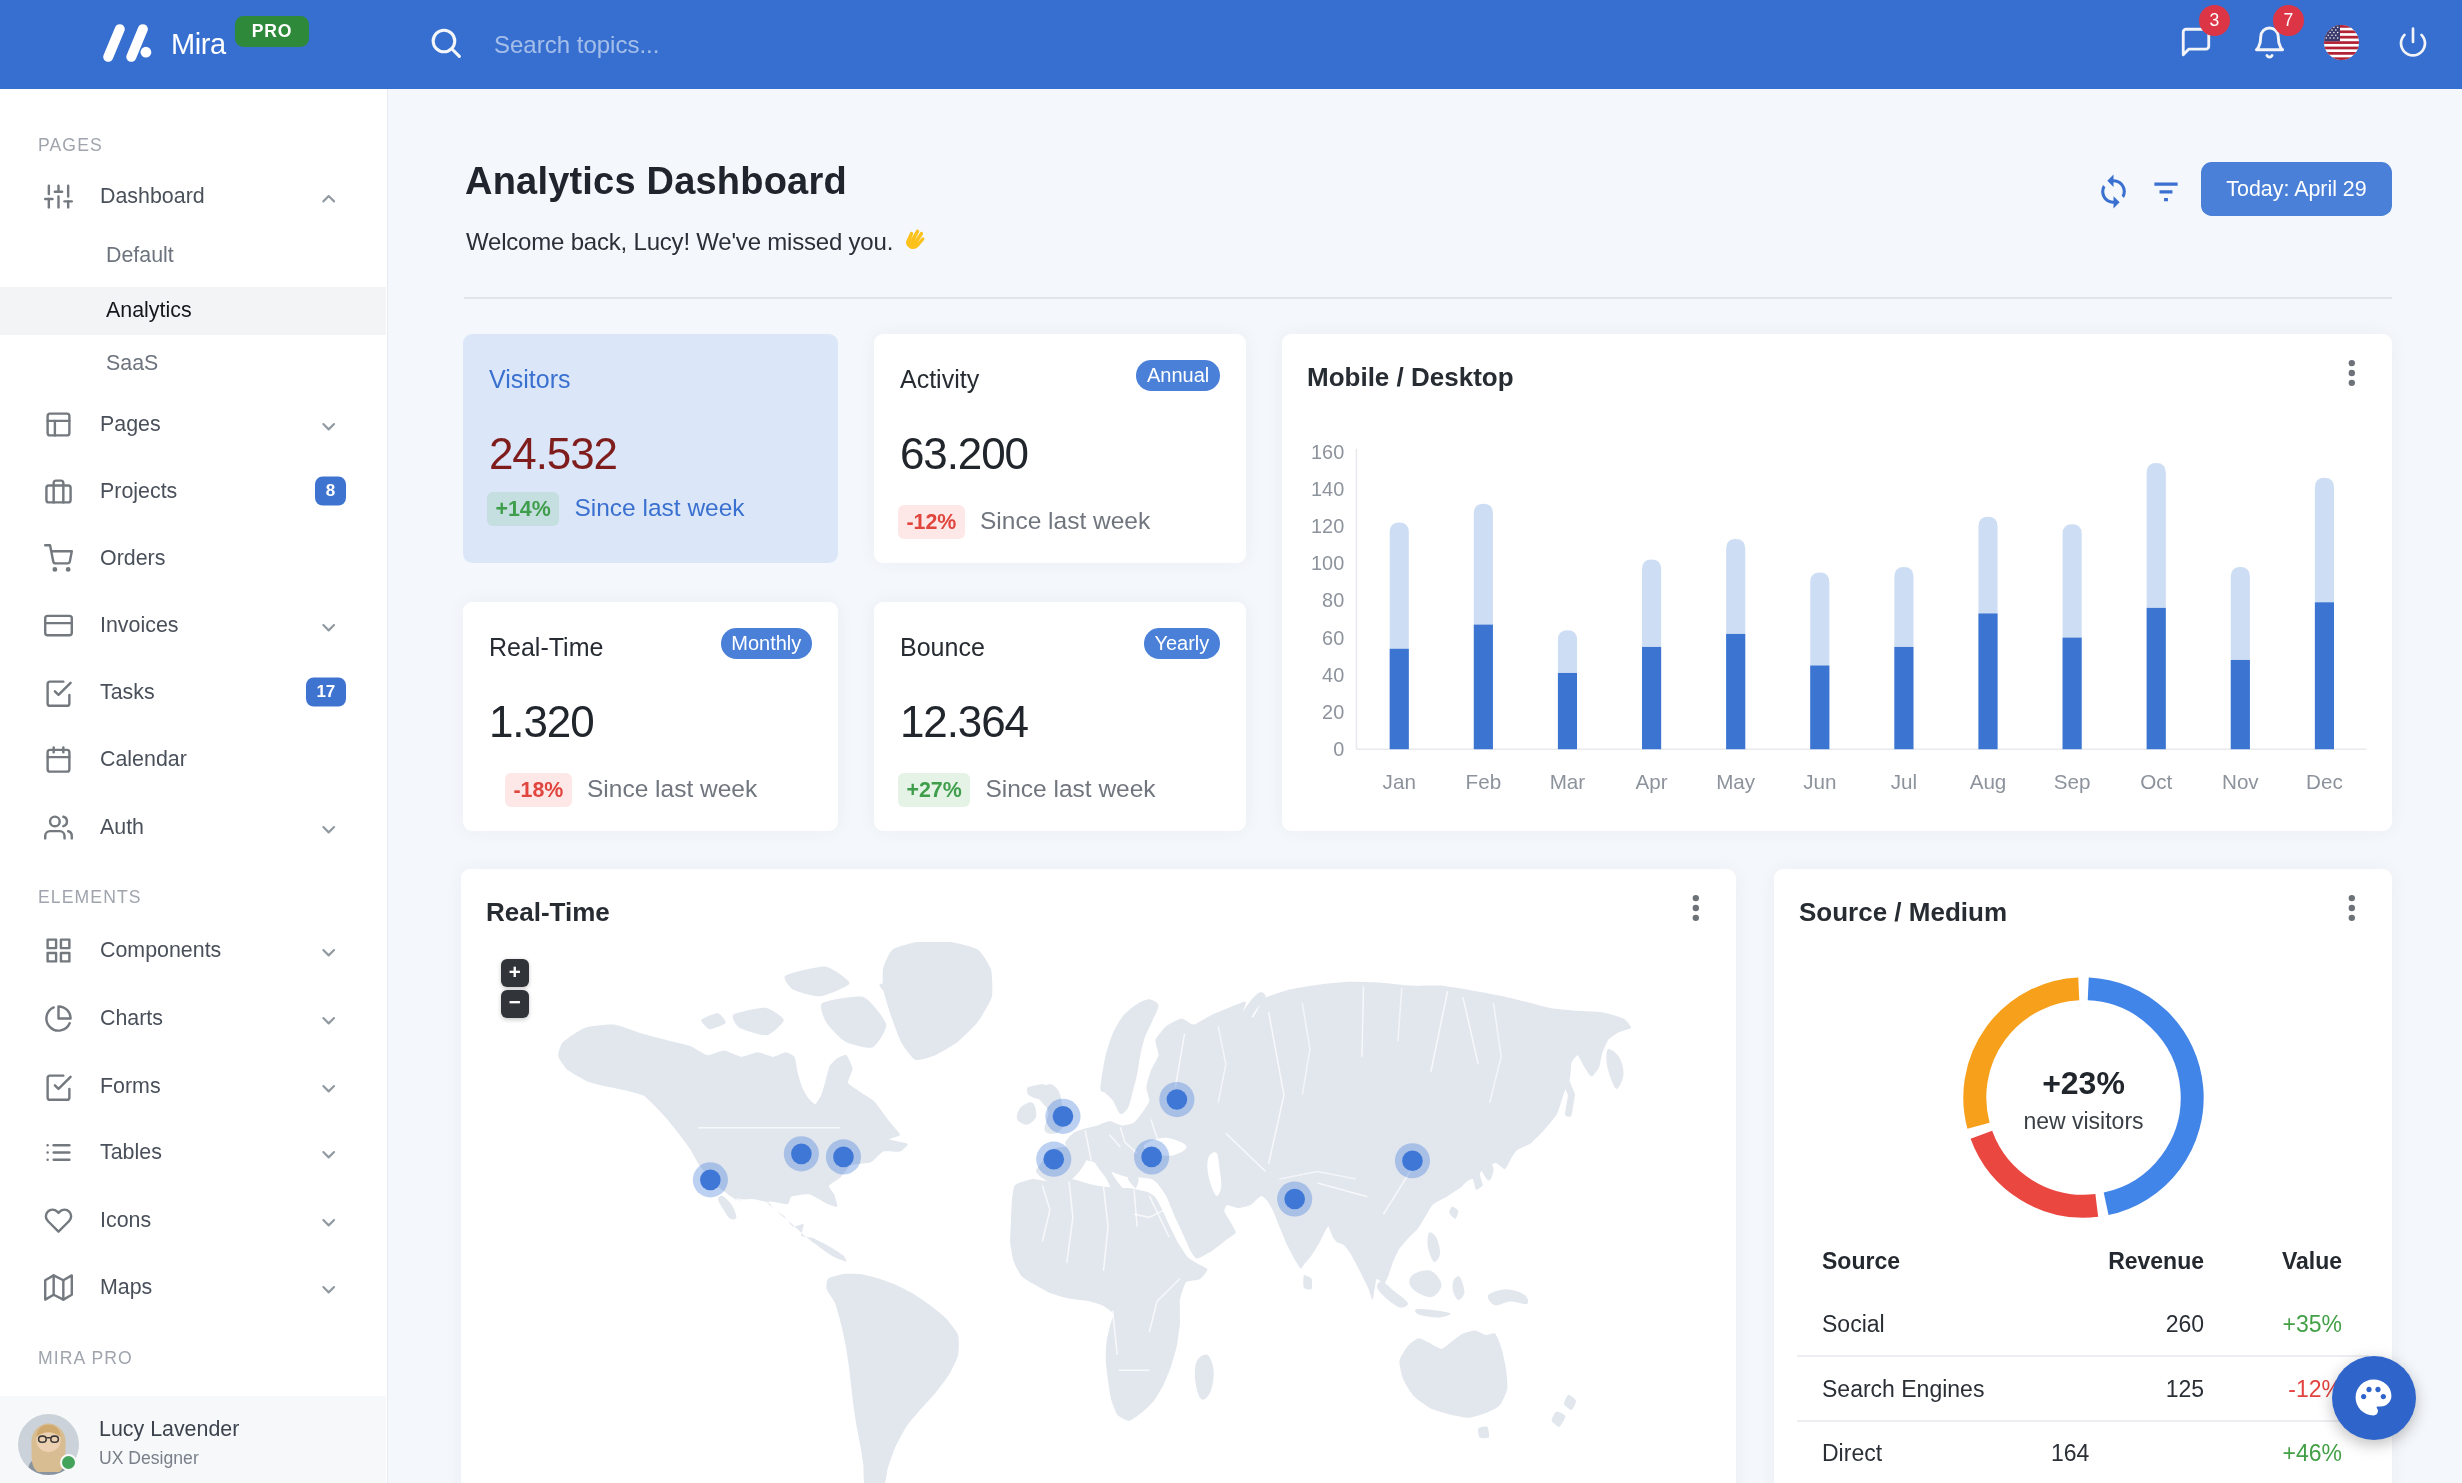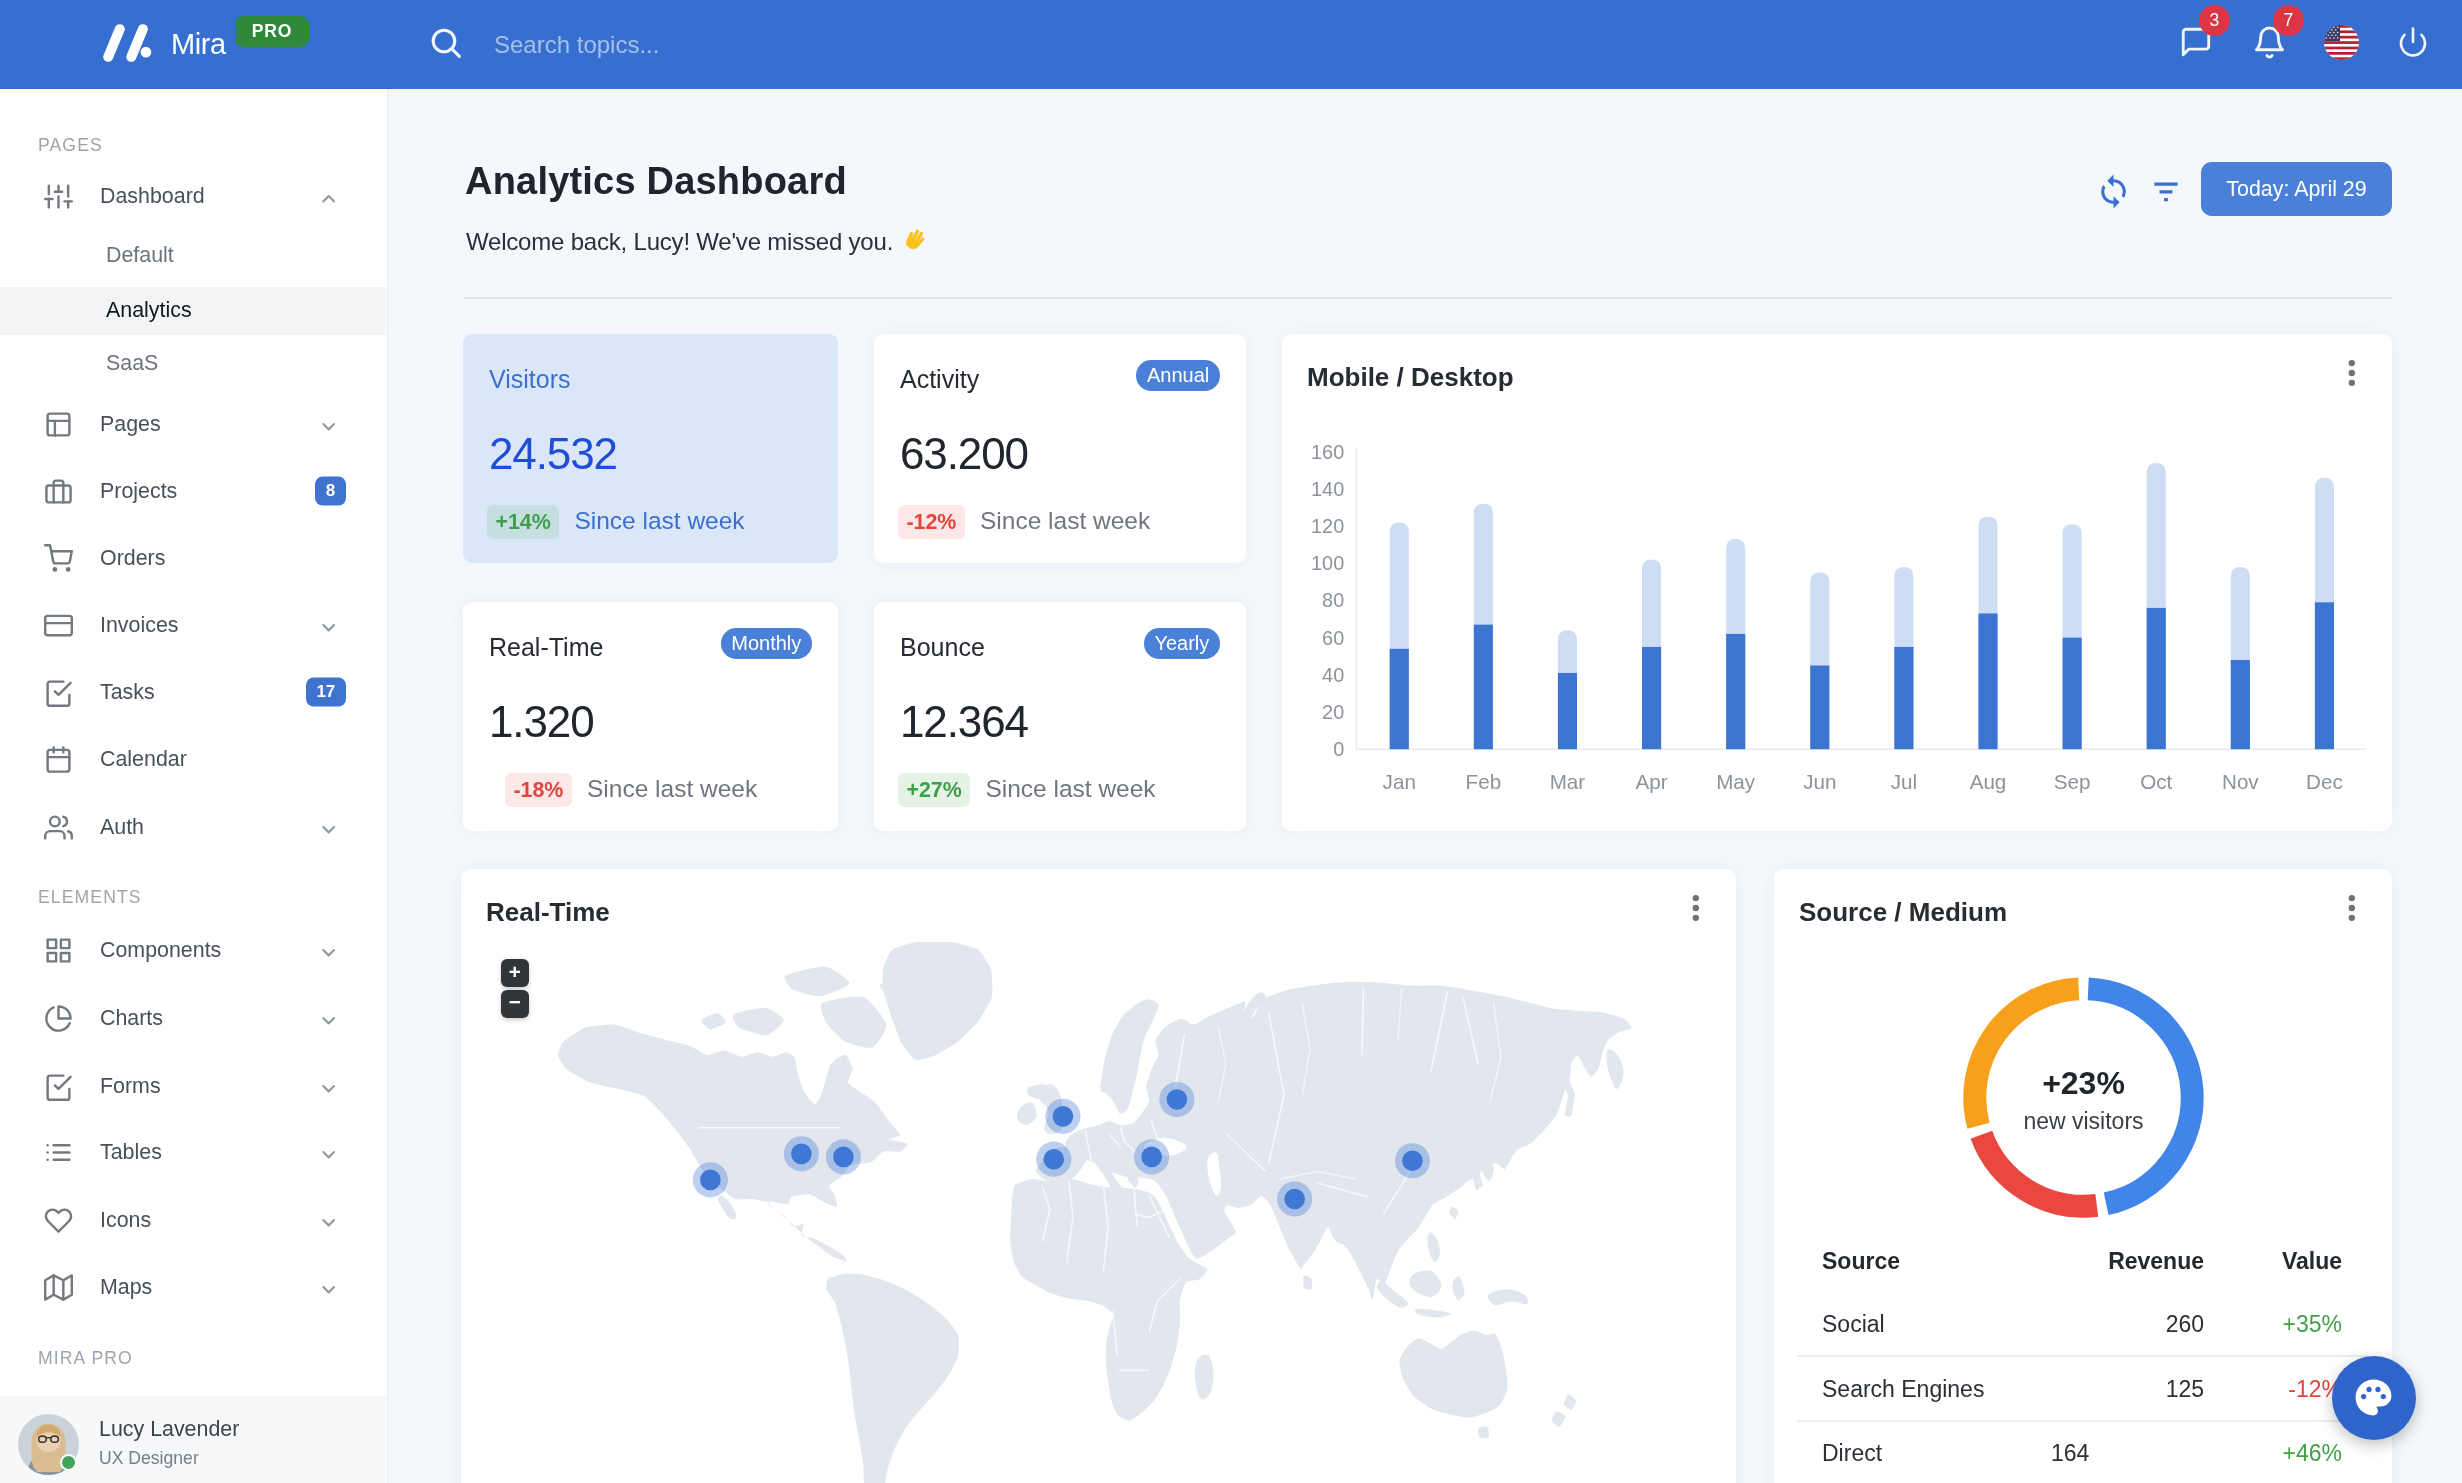--- a/index.html
+++ b/index.html
@@ -310,22 +310,22 @@
 <svg class="abs" style="left:2095px;top:173px;" width="37" height="37" viewBox="0 0 24 24" fill="#3a70cf">
   <path d="M12 4V1L8 5l4 4V6c3.31 0 6 2.69 6 6 0 1.01-.25 1.97-.7 2.8l1.46 1.46A7.93 7.93 0 0 0 20 12c0-4.42-3.58-8-8-8zm0 14c-3.31 0-6-2.69-6-6 0-1.01.25-1.97.7-2.8L5.24 7.74A7.93 7.93 0 0 0 4 12c0 4.42 3.58 8 8 8v3l4-4-4-4v3z"></path>
 </svg>
 <svg class="abs" style="left:2150px;top:176px;" width="32" height="31" viewBox="0 0 24 24" fill="#3a70cf">
   <path d="M3 5h18v2.5H3zM7 11h10v2.5H7zM10.5 17h3v2.5h-3z"></path>
 </svg>
 <div class="abs" style="left:2201px;top:162px;width:191px;height:54px;background:#4a80d8;border-radius:10.7px;color:#fff;font-size:21.4px;text-align:center;line-height:54px;">Today: April 29</div>
 
 <div class="card" style="left:463px;top:334px;width:375px;height:229px;background:#dbe7f8;box-shadow:none;">
   <div style="position:absolute;left:26px;top:31px;font-size:25px;font-weight:500;color:#3a70cf;">Visitors</div>
-  <div style="position:absolute;left:26px;top:95px;font-size:44px;font-weight:400;color:#1d4ed8;letter-spacing:-1.1px;">24.532</div>
-  <div style="position:absolute;left:24px;top:171px;"><span class="chip g">+14%</span><span class="slw" style="color:#3a70cf;margin-left:15.3px;">Since last week</span></div>
+  <div style="position:absolute;left:26px;top:95px;font-size:44px;font-weight:400;color:#7f1d1d;letter-spacing:-1.1px;">24.532</div>
+  <div style="position:absolute;left:24px;top:158px;"><span class="chip g">+14%</span><span class="slw" style="color:#3a70cf;margin-left:15.3px;">Since last week</span></div>
 </div>
 <div class="card" style="left:874px;top:334px;width:372px;height:229px;">
   <div style="position:absolute;left:26px;top:31px;font-size:25px;font-weight:500;color:#272c33;">Activity</div>
   <div class="pbadge" style="right:26px;text-align:center;">Annual</div>
   <div style="position:absolute;left:26px;top:95px;font-size:44px;font-weight:400;color:#21252c;letter-spacing:-1.1px;">63.200</div>
   <div style="position:absolute;left:24px;top:171px;"><span class="chip r">-12%</span><span class="slw" style="margin-left:15.3px;">Since last week</span></div>
 </div>
 <div class="card" style="left:463px;top:602px;width:375px;height:229px;">
   <div style="position:absolute;left:26px;top:31px;font-size:25px;font-weight:500;color:#272c33;">Real-Time</div>
   <div class="pbadge" style="right:26px;">Monthly</div>

